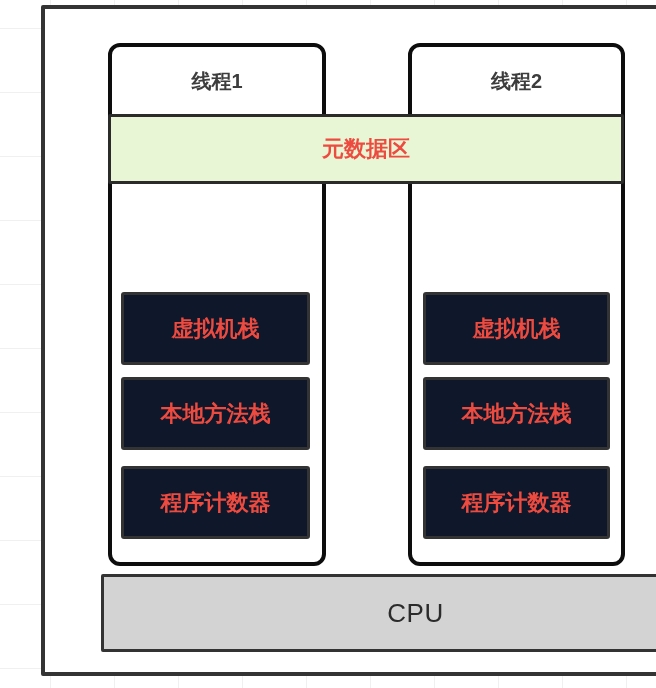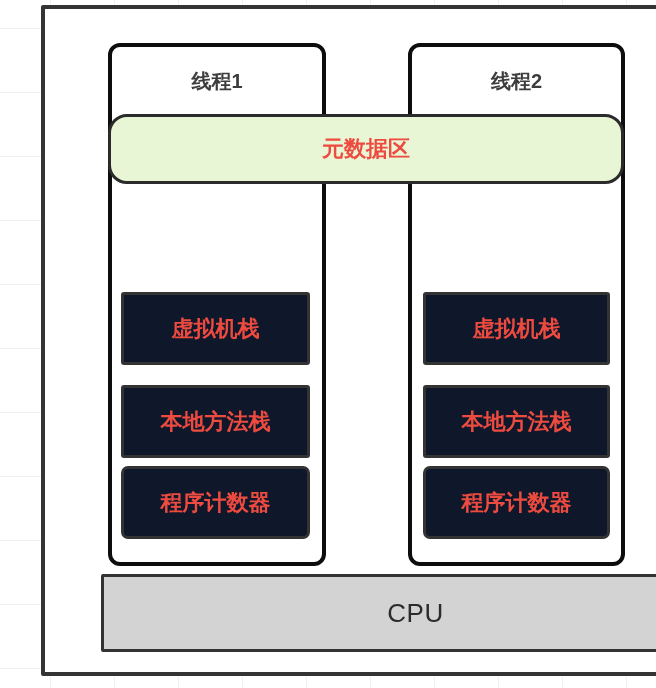--- a/index.html
+++ b/index.html
@@ -71,43 +71,43 @@
     border: 3px solid #2b2b2b;
     border-radius: 2px;
     display: flex;
     align-items: center;
     justify-content: center;
     font-size: 22px;
     font-weight: bold;
     color: #ee4b40;
     z-index: 2;
   }
-  .shared-bar.metaspace { top: 105px; height: 70px; border-radius: 19px; }
+  .shared-bar.metaspace { top: 105px; height: 70px; }
   .shared-bar.heap      { top: 192px; height: 67px; }
   .mem-box {
     position: absolute;
     box-sizing: border-box;
     width: 189px;
     height: 73px;
     background: #0f172a;
     border: 3px solid #333333;
     border-radius: 3px;
     display: flex;
     align-items: center;
     justify-content: center;
     font-size: 22px;
     font-weight: bold;
     color: #ee4b40;
     z-index: 3;
   }
   .mem-box.c1 { left: 76px; }
   .mem-box.c2 { left: 378px; width: 187px; }
   .mem-box.r0 { top: 283px; }
-  .mem-box.r1 { top: 376px; }
-  .mem-box.r2 { top: 457px; border-radius: 7px; }
+  .mem-box.r1 { top: 368px; }
+  .mem-box.r2 { top: 457px; }
   .cpu-box {
     position: absolute;
     box-sizing: border-box;
     left: 56px;
     top: 565px;
     width: 629px;
     height: 78px;
     background: #d3d3d3;
     border: 3px solid #333333;
     border-radius: 2px;

